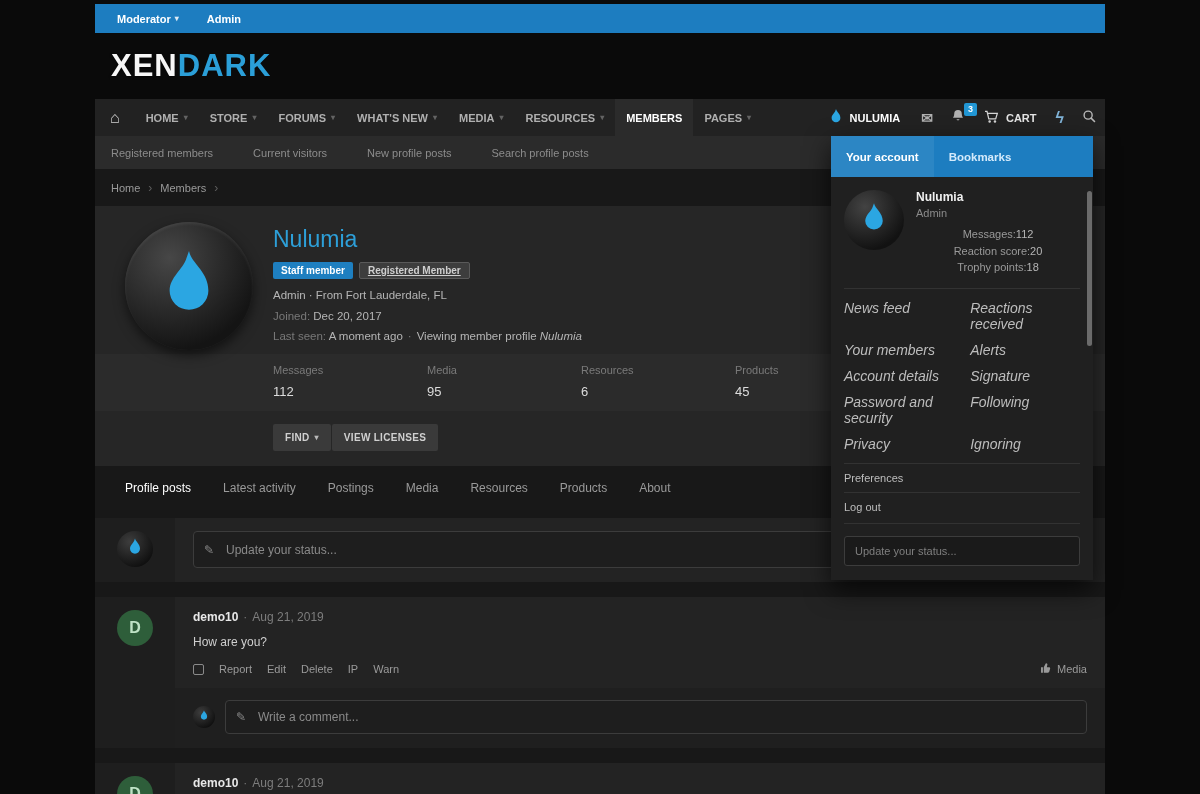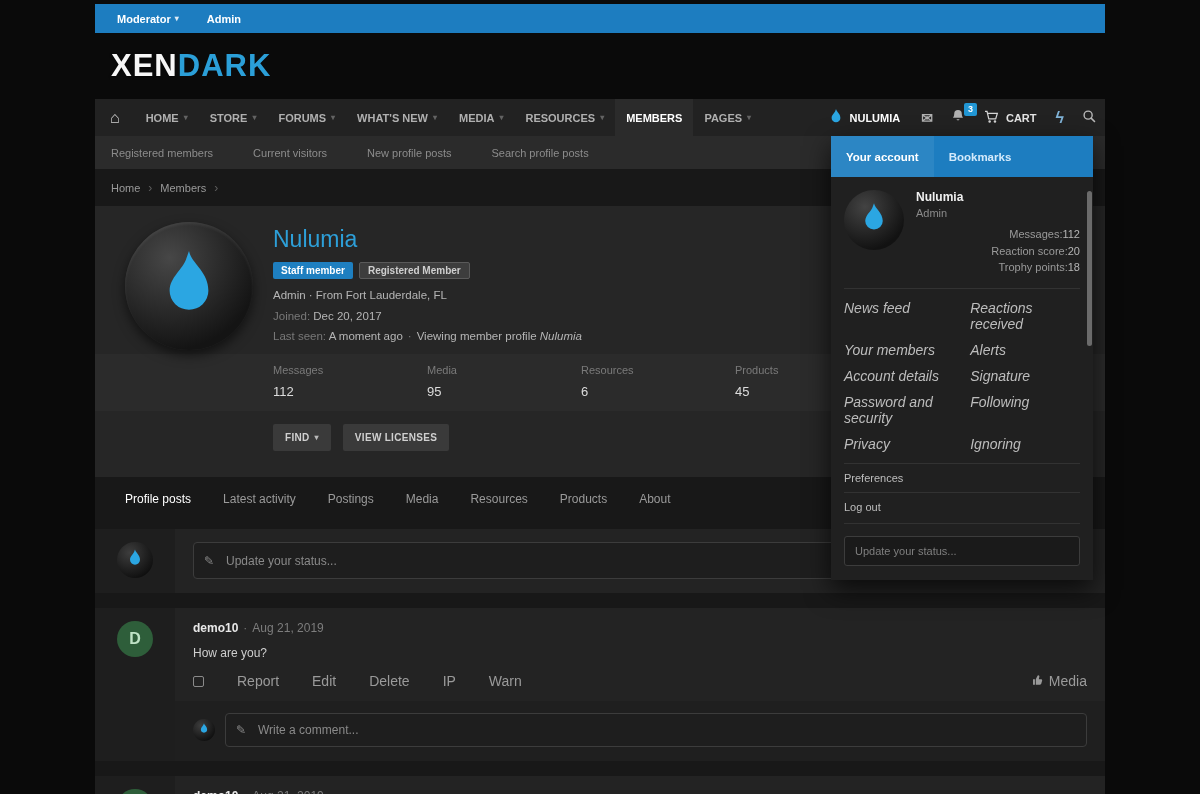--- a/index.html
+++ b/index.html
@@ -53,31 +53,31 @@
   .profile-panel { background:#262626; position:relative; padding:20px 20px 0; }
   .avatar-big { position:absolute; top:16px; left:30px; width:128px; height:128px; border-radius:50%;
     background:radial-gradient(circle at 35% 28%, #474747, #141414 74%);
     box-shadow:0 5px 12px rgba(0,0,0,.55), inset 0 2px 3px rgba(255,255,255,.08);
     display:flex; align-items:center; justify-content:center; }
   .avatar-big svg { width:62px; height:72px; }
   .profile-info { margin-left:158px; min-height:124px; }
   .profile-name { margin:0 0 9px; font-size:23px; font-weight:normal; color:#2d9fd8; }
   .badge-row { display:flex; gap:6px; margin-bottom:10px; }
   .badge-staff { background:#1e7fc0; color:#fff; font-size:10px; font-weight:bold; padding:3px 8px; border-radius:2px; }
-  .badge-reg { background:#3d3d3d; border:1px solid #5a5a5a; color:#cfcfcf; font-size:10px; font-weight:bold; padding:2px 8px; border-radius:2px; }
+  .badge-reg { background:#3d3d3d; border:1px solid #5a5a5a; color:#cfcfcf; font-size:10px; font-weight:bold; padding:2px 8px; border-radius:2px;text-decoration:underline; }
   .title-line { font-size:11.5px; color:#b5b5b5; margin-bottom:9px; }
   .meta-line { font-size:11.5px; color:#b5b5b5; margin-bottom:8px; }
   .meta-label { color:#787878; }
   .dotsep { color:#787878; margin:0 5px; }
   .italic { font-style:italic; }
   .stats-row { background:#2b2b2b; margin:4px -20px 0; padding:10px 20px 12px 178px; display:flex; }
   .stat { width:154px; }
   .stat-label { font-size:11px; color:#7a7a7a; }
   .stat-value { font-size:13px; color:#dcdcdc; margin-top:8px; }
-  .actions-row { padding:13px 0 26px 158px; display:flex; gap:12px; }
+  .actions-row { padding:13px 0 15px 158px; display:flex; gap:1px; }
   .btn { background:#3a3a3a; color:#d0d0d0; font-size:10px; font-weight:bold; padding:8px 12px; border-radius:2px;
     display:flex; align-items:center; gap:5px; letter-spacing:.3px; }
 
   .profile-tabs { display:flex; gap:32px; padding:15px 16px 17px 30px; font-size:12px; }
   .profile-tabs a { color:#9a9a9a; }
   .profile-tabs a.active { color:#fff; }
 
   
   .post-card { display:flex; background:#232323; margin:0 0 15px; }
   .status-card { margin-top:6px; }
@@ -90,21 +90,21 @@
   .input-box { position:relative; }
   .input-box input { width:100%; height:37px; background:#1e1e1e; border:1px solid #3c3c3c; border-radius:4px;
     color:#cfcfcf; font-size:12px; padding:0 12px 0 32px; font-family:inherit; outline:none; }
   .input-box input::placeholder { color:#8a8a8a; }
   .pencil { position:absolute; left:11px; top:50%; transform:translateY(-50%); color:#8a8a8a; font-size:12px; }
 
   .post-header { font-size:12px; display:flex; align-items:center; }
   .post-author { color:#e8e8e8; font-weight:bold; }
   .post-date { color:#7d7d7d; }
   .post-body { font-size:12px; color:#cfcfcf; margin-top:11px; }
-  .post-actions { display:flex; align-items:center; gap:33px; margin-top:13px; font-size:14px; }
+  .post-actions { display:flex; align-items:center; gap:15px; margin-top:13px; font-size:11px; }
   .post-actions a { color:#9a9a9a; }
   .checkbox { width:11px; height:11px; border:1px solid #8a8a8a; border-radius:2px; display:inline-block; }
   .spacer { flex:1; }
   .like-link { display:flex; align-items:center; gap:5px; color:#9a9a9a; }
   .comment-row { display:flex; align-items:center; gap:10px; background:#1f1f1f; margin:12px -18px -14px; padding:12px 18px 14px; }
   .avatar-xs { width:22px; height:22px; border-radius:50%; flex-shrink:0; display:flex; align-items:center; justify-content:center; }
   .avatar-xs svg { width:10px; height:13px; }
   .comment-row .input-box { flex:1; }
   .comment-row input { height:34px; }
   .post-partial { margin-bottom:0; }
@@ -117,21 +117,21 @@
   .dd-tab.active { color:#fff; background:rgba(255,255,255,.07); }
   .dd-body { background:#202020; padding:13px 13px 14px; position:relative; }
   .dd-user { display:flex; gap:12px; padding-bottom:2px; }
   .avatar-md { width:60px; height:60px; border-radius:50%;
     background:radial-gradient(circle at 35% 28%, #434343, #121212 74%);
     display:flex; align-items:center; justify-content:center; flex-shrink:0; }
   .avatar-md svg { width:28px; height:34px; }
   .dd-user-info { flex:1; font-size:11px; }
   .dd-name { color:#f0f0f0; font-weight:bold; font-size:12px; display:inline-block; }
   .dd-role { color:#8a8a8a; margin:3px 0 7px; }
-  .dd-stat { display:flex; justify-content:flex-end; color:#9a9a9a; line-height:1.5; }
+  .dd-stat { display:flex; justify-content:center; color:#9a9a9a; line-height:1.5; }
   .dd-stat .dd-stat-val { color:#b5b5b5; }
   .dd-links { display:grid; grid-template-columns:1.15fr 1fr; margin-top:10px; border-top:1px solid #323232; padding:6px 0; }
   .dd-links a { color:#bdbdbd; font-size:14px; padding:5px 0;font-style:italic; }
   .dd-row { display:block; color:#bdbdbd; font-size:11px; padding:8px 0; border-top:1px solid #323232; }
   .dd-status { border-top:1px solid #323232; padding-top:12px; margin-top:2px; }
   .dd-status input { width:100%; height:30px; background:#1a1a1a; border:1px solid #3c3c3c; border-radius:3px;
     color:#cfcfcf; font-size:11px; padding:0 10px; font-family:inherit; outline:none; }
   .dd-status input::placeholder { color:#7f7f7f; }
   .dd-scrollthumb { position:absolute; top:55px; right:1px; width:5px; height:155px; background:#6b6b6b; border-radius:3px; }
 </style>

